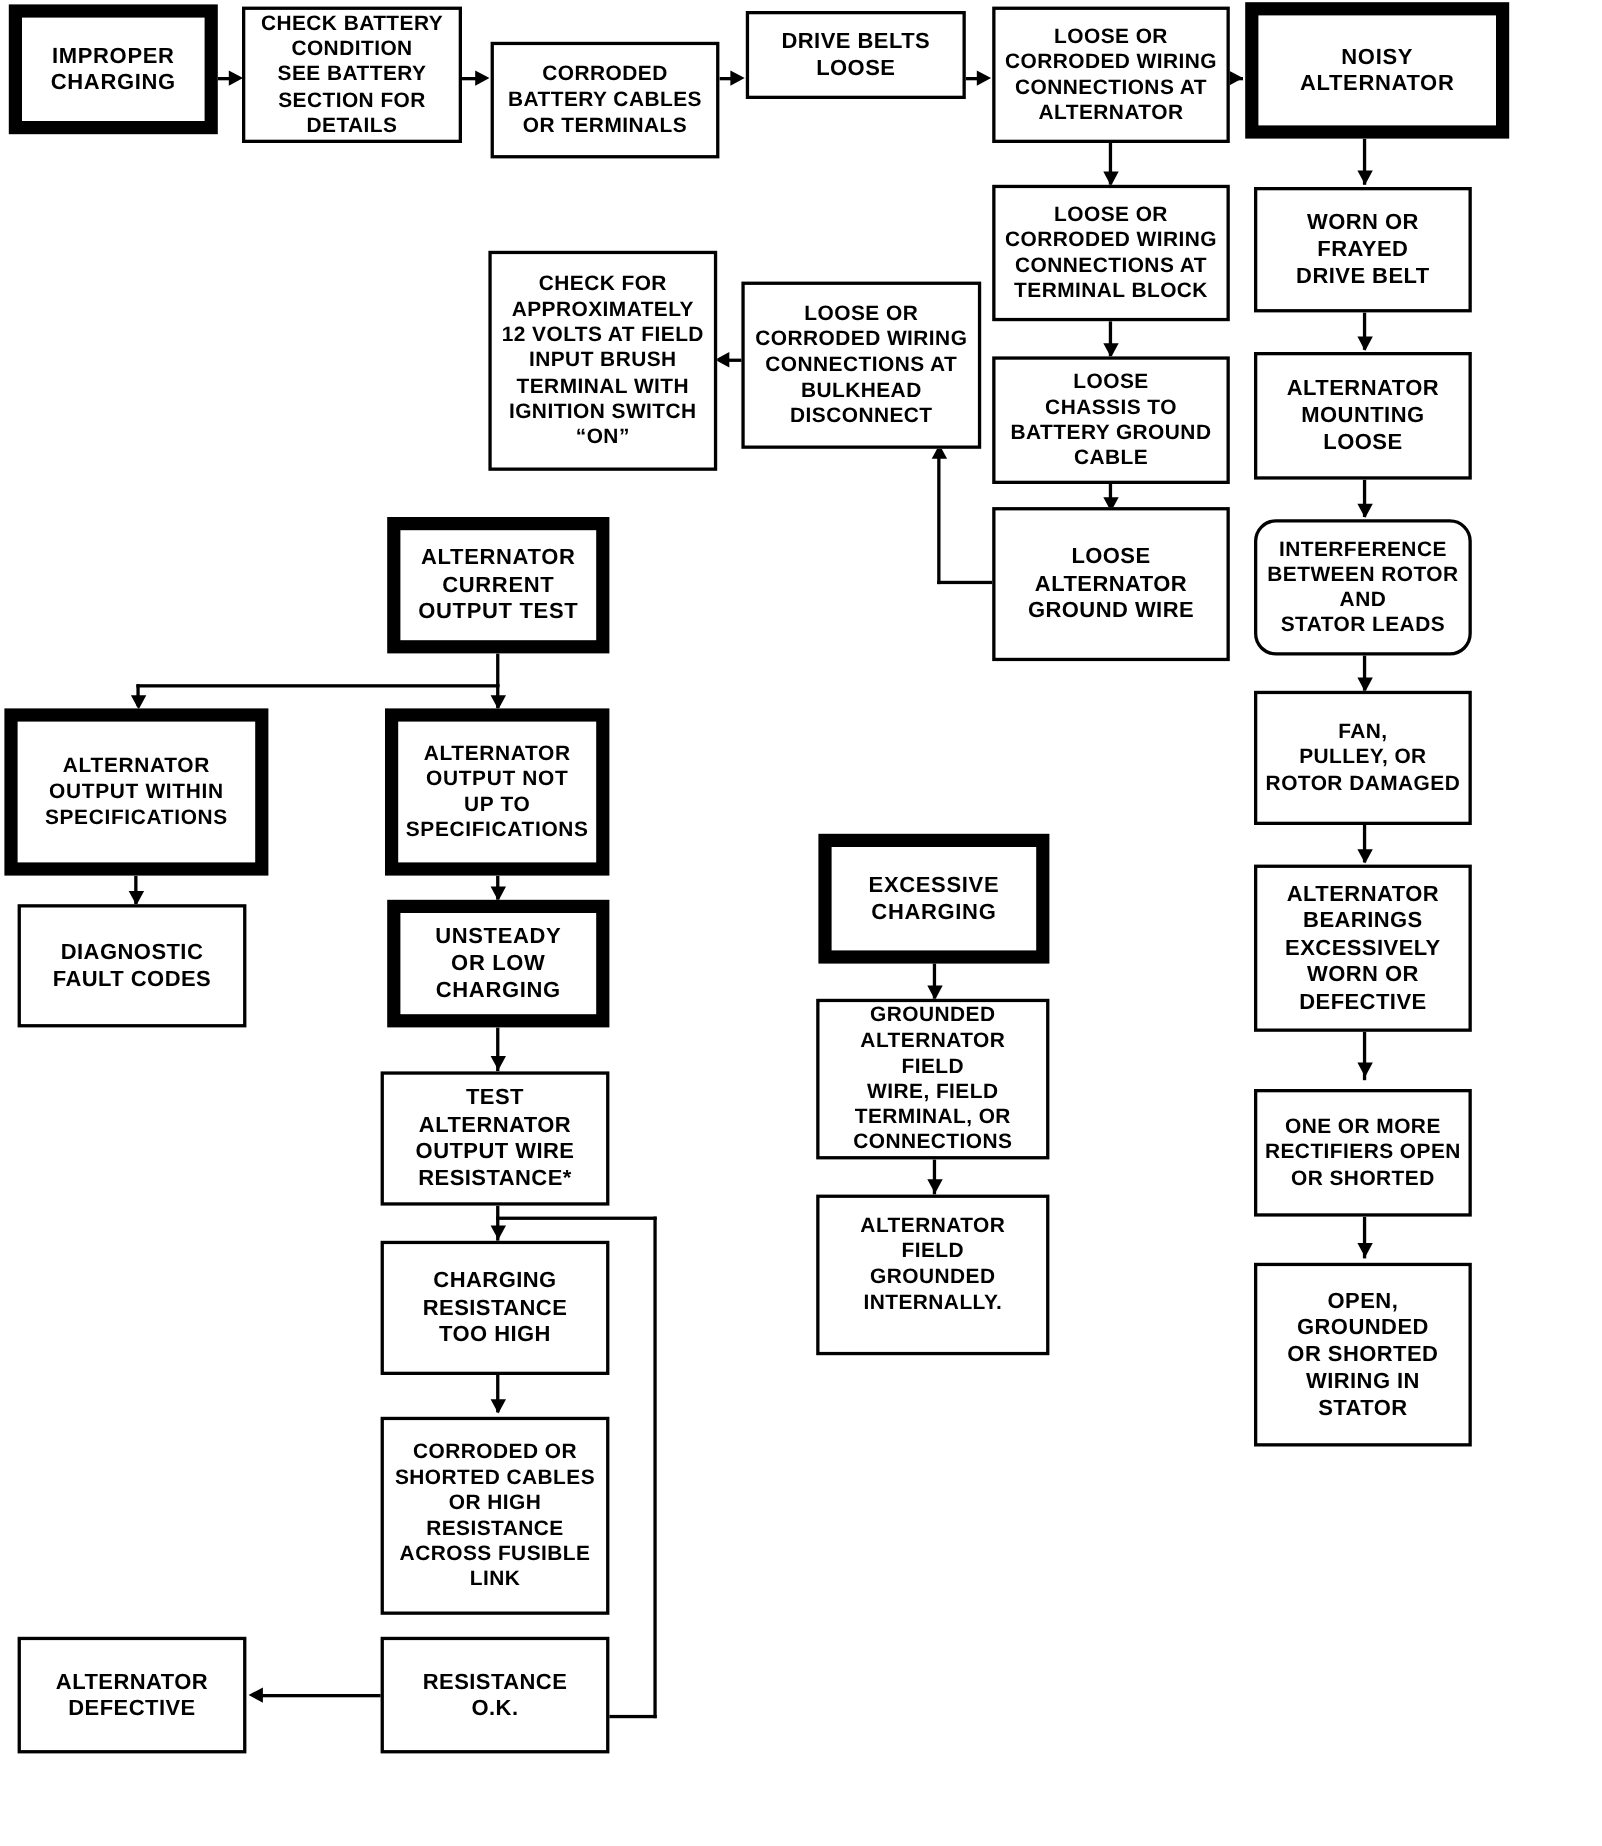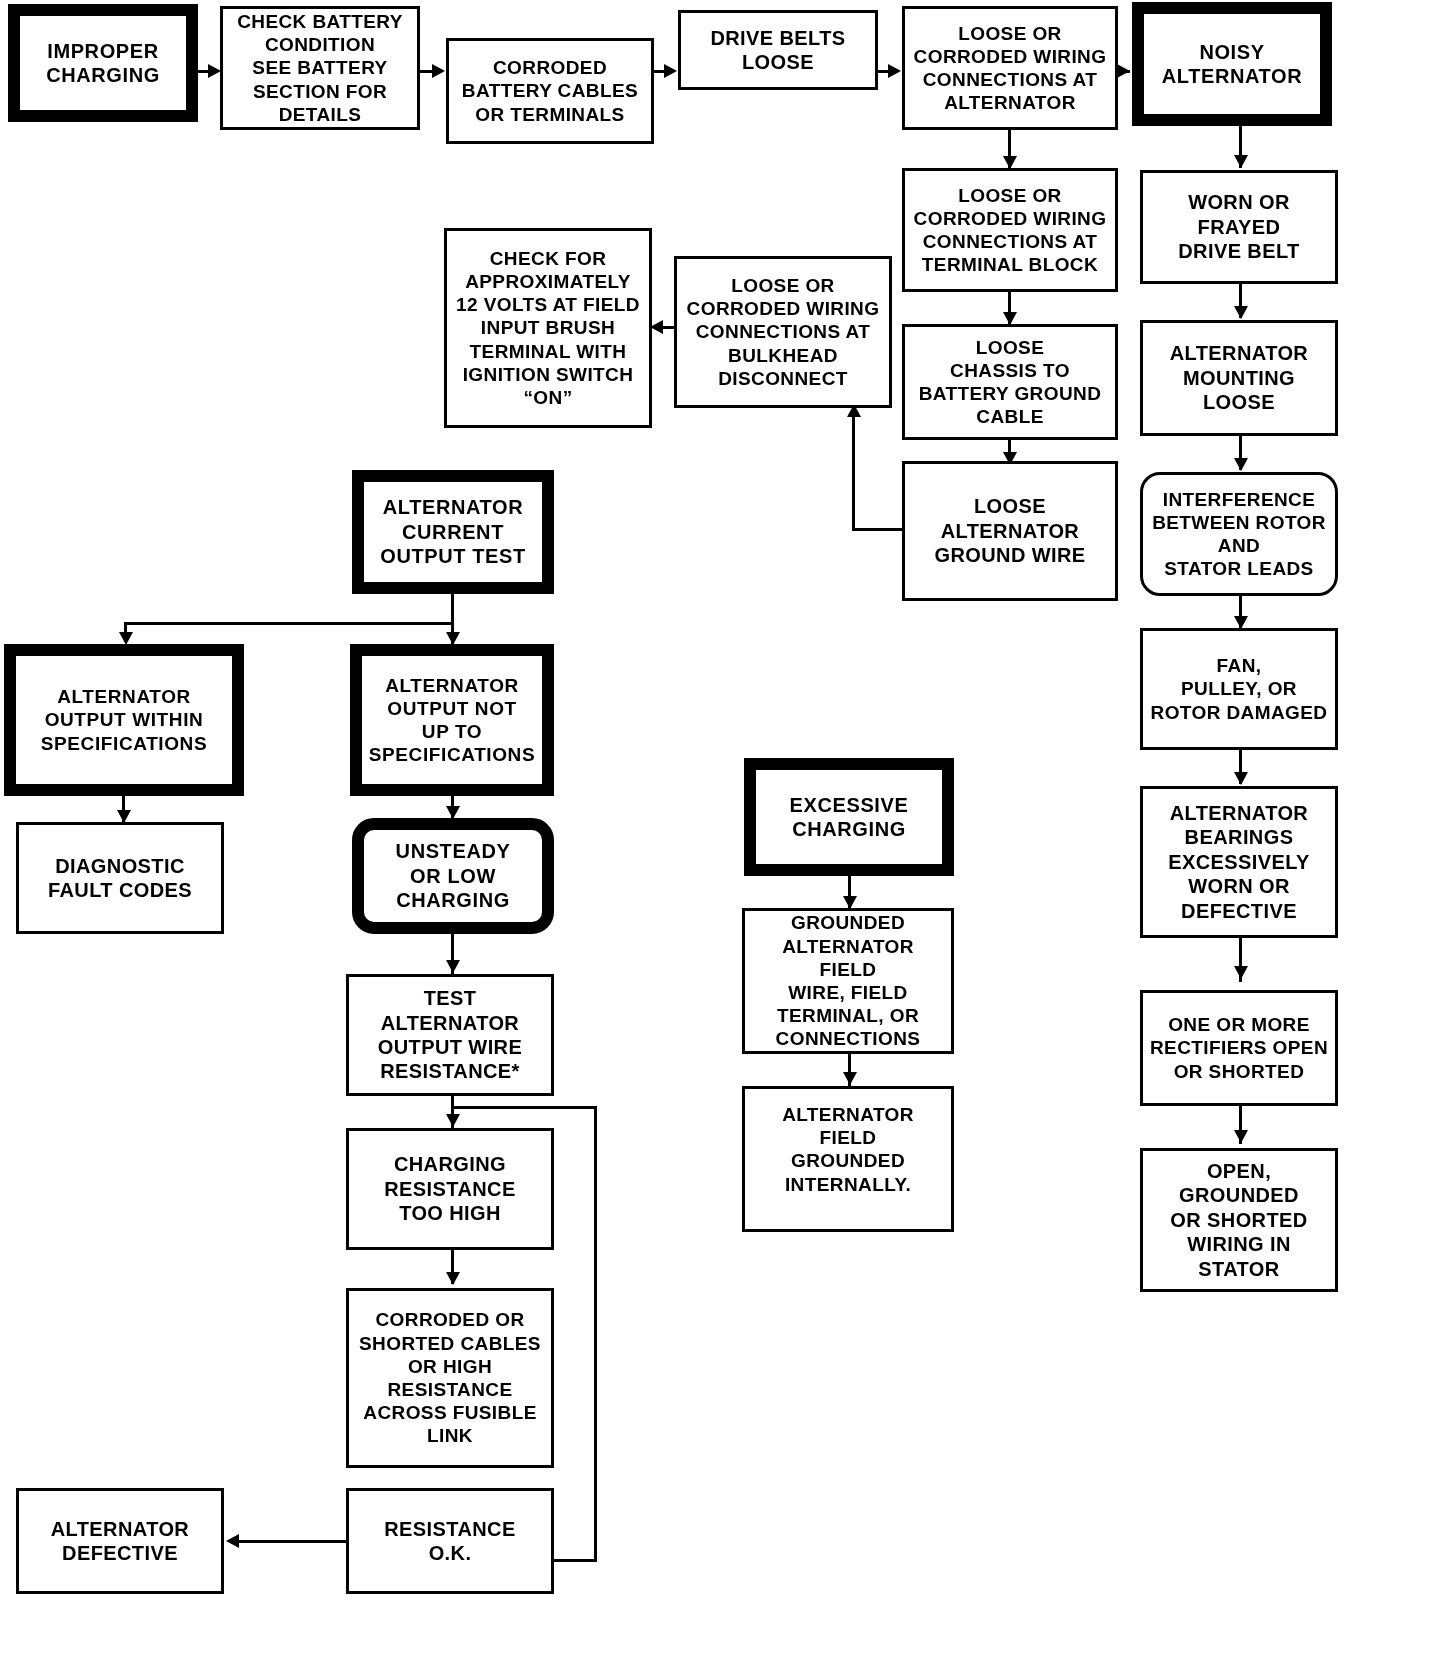--- a/index.html
+++ b/index.html
@@ -100,21 +100,21 @@
 OR TERMINALS</div>
 
   <div class="node thin" style="left:678px; top:10px; width:200px; height:80px;">DRIVE BELTS
 LOOSE</div>
 
   <div class="node thin" style="left:902px; top:6px; width:216px; height:124px; font-size:19px;">LOOSE OR
 CORRODED WIRING
 CONNECTIONS AT
 ALTERNATOR</div>
 
-  <div class="node heavy" style="left:1132px; top:2px; width:200px; height:124px;">NOISY
+  <div class="node heavy" style="left:1132px; top:2px; width:240px; height:124px;">NOISY
 ALTERNATOR</div>
 
   <div class="ln h" style="left:198px; top:70px; width:12px;"></div>
   <div class="arrow right" style="left:208px; top:64px;"></div>
 
   <div class="ln h" style="left:420px; top:70px; width:14px;"></div>
   <div class="arrow right" style="left:432px; top:64px;"></div>
 
   <div class="ln h" style="left:654px; top:70px; width:12px;"></div>
   <div class="arrow right" style="left:664px; top:64px;"></div>
@@ -193,21 +193,21 @@
   <div class="ln v" style="left:1239px; top:938px; width:3px; height:44px;"></div>
   <div class="arrow down" style="left:1234px; top:966px;"></div>
 
   <div class="node thin" style="left:1140px; top:990px; width:198px; height:116px; font-size:19px;">ONE OR MORE
 RECTIFIERS OPEN
 OR SHORTED</div>
 
   <div class="ln v" style="left:1239px; top:1106px; width:3px; height:38px;"></div>
   <div class="arrow down" style="left:1234px; top:1130px;"></div>
 
-  <div class="node thin" style="left:1140px; top:1148px; width:198px; height:144px;">OPEN,
+  <div class="node thin" style="left:1140px; top:1148px; width:198px; height:167px;">OPEN,
 GROUNDED
 OR SHORTED
 WIRING IN
 STATOR</div>
 
   <div class="node thin" style="left:444px; top:228px; width:208px; height:200px; font-size:19px;">CHECK FOR
 APPROXIMATELY
 12 VOLTS AT FIELD
 INPUT BRUSH
 TERMINAL WITH
@@ -245,21 +245,21 @@
 
   <div class="ln v" style="left:122px; top:796px; width:3px; height:26px;"></div>
   <div class="arrow down" style="left:117px; top:810px;"></div>
 
   <div class="node thin" style="left:16px; top:822px; width:208px; height:112px;">DIAGNOSTIC
 FAULT CODES</div>
 
   <div class="ln v" style="left:451px; top:796px; width:3px; height:22px;"></div>
   <div class="arrow down" style="left:446px; top:806px;"></div>
 
-  <div class="node heavy" style="left:352px; top:818px; width:202px; height:116px;border-radius:22px;">UNSTEADY
+  <div class="node heavy" style="left:352px; top:818px; width:202px; height:116px;">UNSTEADY
 OR LOW
 CHARGING</div>
 
   <div class="ln v" style="left:451px; top:934px; width:3px; height:40px;"></div>
   <div class="arrow down" style="left:446px; top:960px;"></div>
 
   <div class="node thin" style="left:346px; top:974px; width:208px; height:122px;">TEST
 ALTERNATOR
 OUTPUT WIRE
 RESISTANCE*</div>

